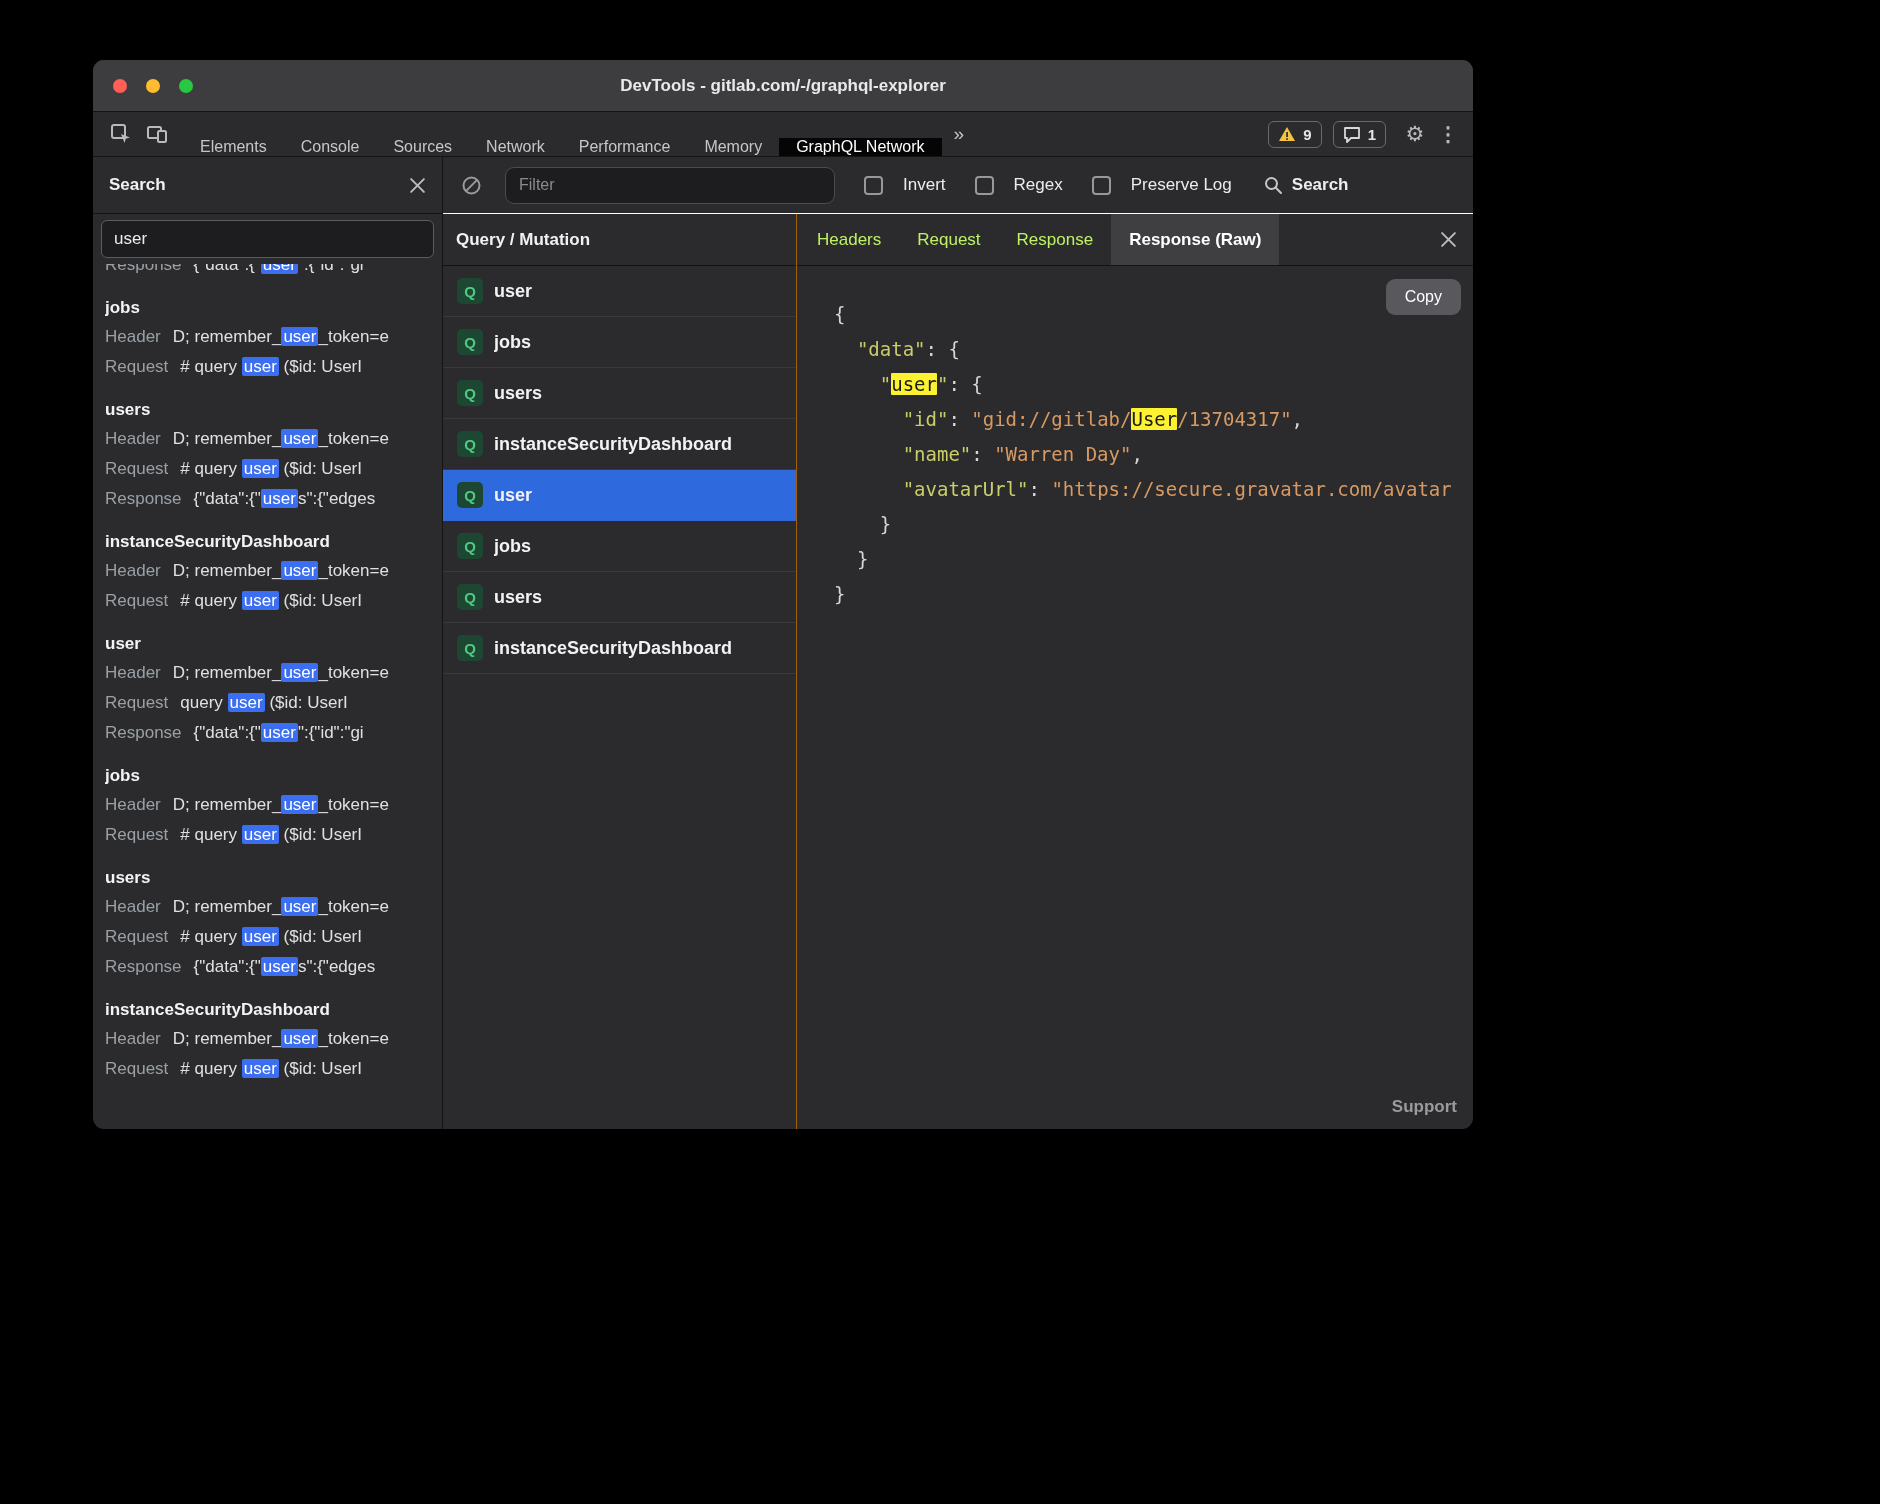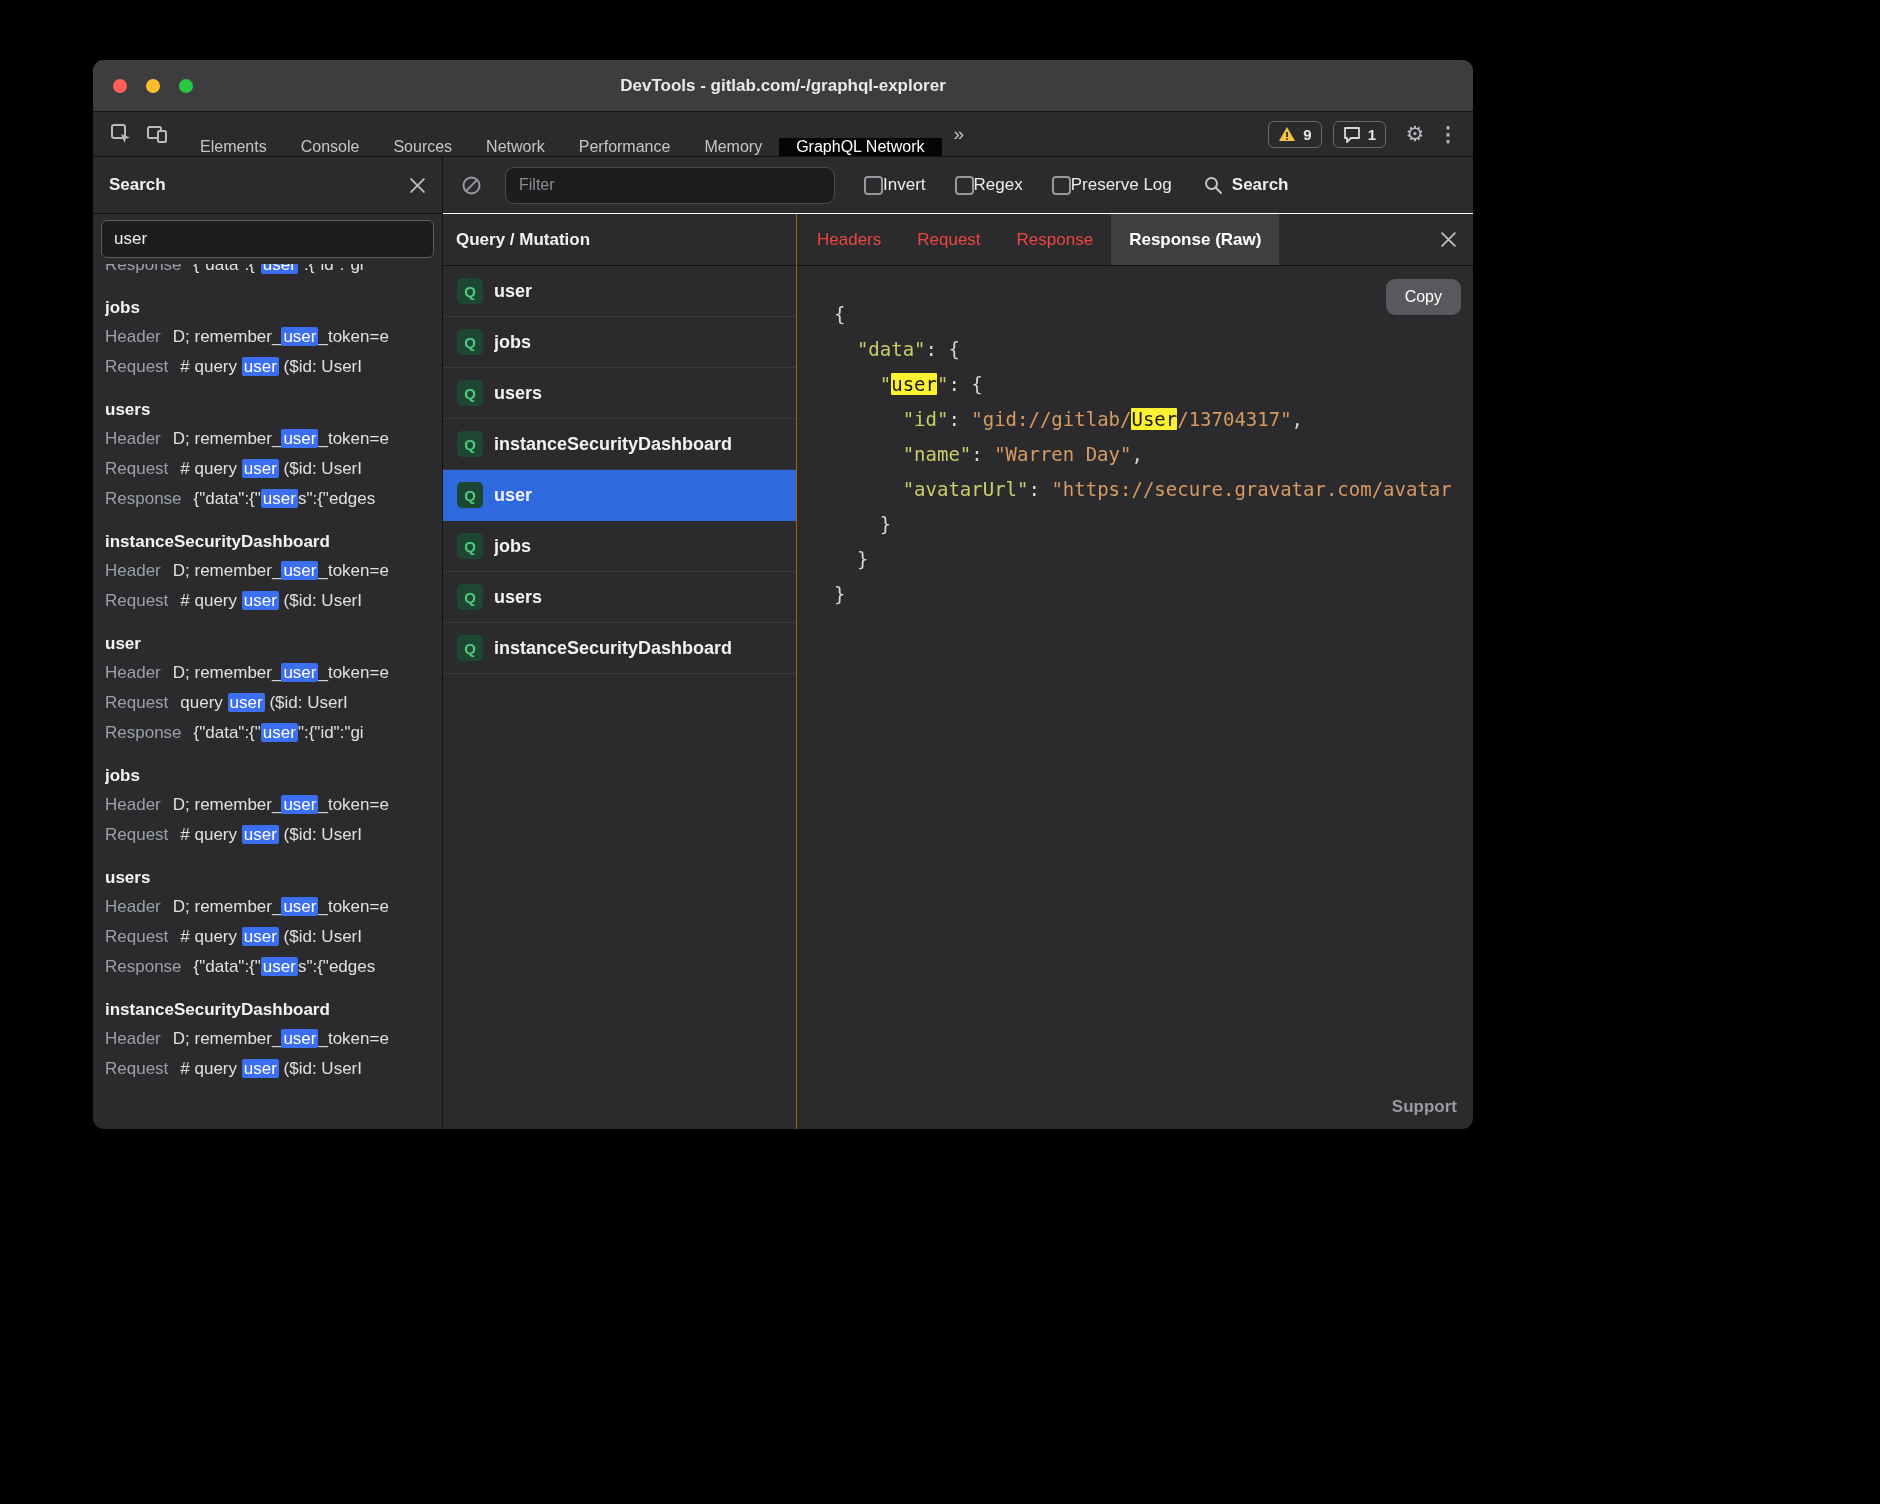--- a/index.html
+++ b/index.html
@@ -52,21 +52,21 @@
   .match { background:#3b6ef0; color:#fff; border-radius:2px; padding:0 2px; }
 
   
   .main { flex:1; display:flex; flex-direction:column; min-width:0; min-height:0; }
   .filter-toolbar { height:57px; border-bottom:1px solid #ffffff; display:flex; align-items:center; flex:0 0 auto; }
   .filter-toolbar .icon-btn { margin-left:10px; }
   .filter-input { width:330px; height:37px; background:#1d1d1f; border:1px solid #4b4b4f; border-radius:9px;
                   color:#ececee; font-size:16px; padding:0 13px; margin-left:16px; font-family:inherit; outline:none; }
   .filter-input::placeholder { color:#8b8b90; }
   .checkboxes { display:flex; align-items:center; }
-  .cb { display:flex; align-items:center; gap:0; margin-left:29px; cursor:pointer; }
+  .cb { display:flex; align-items:center; gap:20px; margin-left:29px; cursor:pointer; }
   .cb-box { width:19px; height:19px; border:2px solid #97979c; border-radius:4px; background:transparent; flex:0 0 auto; }
   .cb-label { color:#ececee; font-size:17px; }
   .search-btn { display:flex; align-items:center; gap:9px; margin-left:31px; color:#ececee;
                 font-size:17px; font-weight:600; cursor:pointer; }
 
   .split { flex:1; display:flex; min-height:0; }
 
   
   .request-pane { width:354px; flex:0 0 354px; border-right:1px solid #a16207; display:flex; flex-direction:column; min-height:0; }
   .pane-header { height:52px; border-bottom:1px solid #141416; display:flex; align-items:center; padding-left:13px;
@@ -75,21 +75,21 @@
   .req-row { height:51px; display:flex; align-items:center; border-bottom:1px solid #39393c; cursor:pointer; }
   .req-row.selected { background:#2e6ade; border-bottom-color:#2e6ade; }
   .q-badge { width:26px; height:26px; border-radius:5px; background:#1d4733; color:#4ecb81; font-size:15px; font-weight:700;
              display:flex; align-items:center; justify-content:center; margin-left:14px; flex:0 0 auto; }
   .req-label { margin-left:11px; font-size:18px; font-weight:700; color:#f2f2f4; white-space:nowrap; overflow:hidden; }
 
   
   .detail-pane { flex:1; display:flex; flex-direction:column; min-width:0; min-height:0; }
   .detail-tabs { height:52px; border-bottom:1px solid #141416; display:flex; align-items:stretch; flex:0 0 auto; }
   .detail-tabs-list { display:flex; align-items:stretch; padding-left:2px; }
-  .d-tab { display:flex; align-items:center; padding:0 18px; font-size:17px; color:#ef4444; cursor:pointer; white-space:nowrap; }
+  .d-tab { display:flex; align-items:center; padding:0 18px; font-size:17px; color:#bef264; cursor:pointer; white-space:nowrap; }
   .d-tab.selected { background:#3f3f42; color:#fff; font-weight:700; }
   .detail-tabs .x-btn { align-self:center; }
   .detail-content { flex:1; position:relative; min-height:0; overflow:hidden; }
   .copy-btn { position:absolute; top:13px; right:12px; background:#59595d; color:#fff; border:none; border-radius:9px;
               padding:9px 19px; font-size:16px; font-family:inherit; cursor:pointer; }
   .json { padding:31px 0 0 37px; font-family:"DejaVu Sans Mono", monospace; font-size:19px; line-height:35px;
           white-space:pre; overflow:hidden; }
   .json-line { height:35px; }
   .j-p { color:#d6d6d8; }
   .j-k { color:#c9ce69; }

